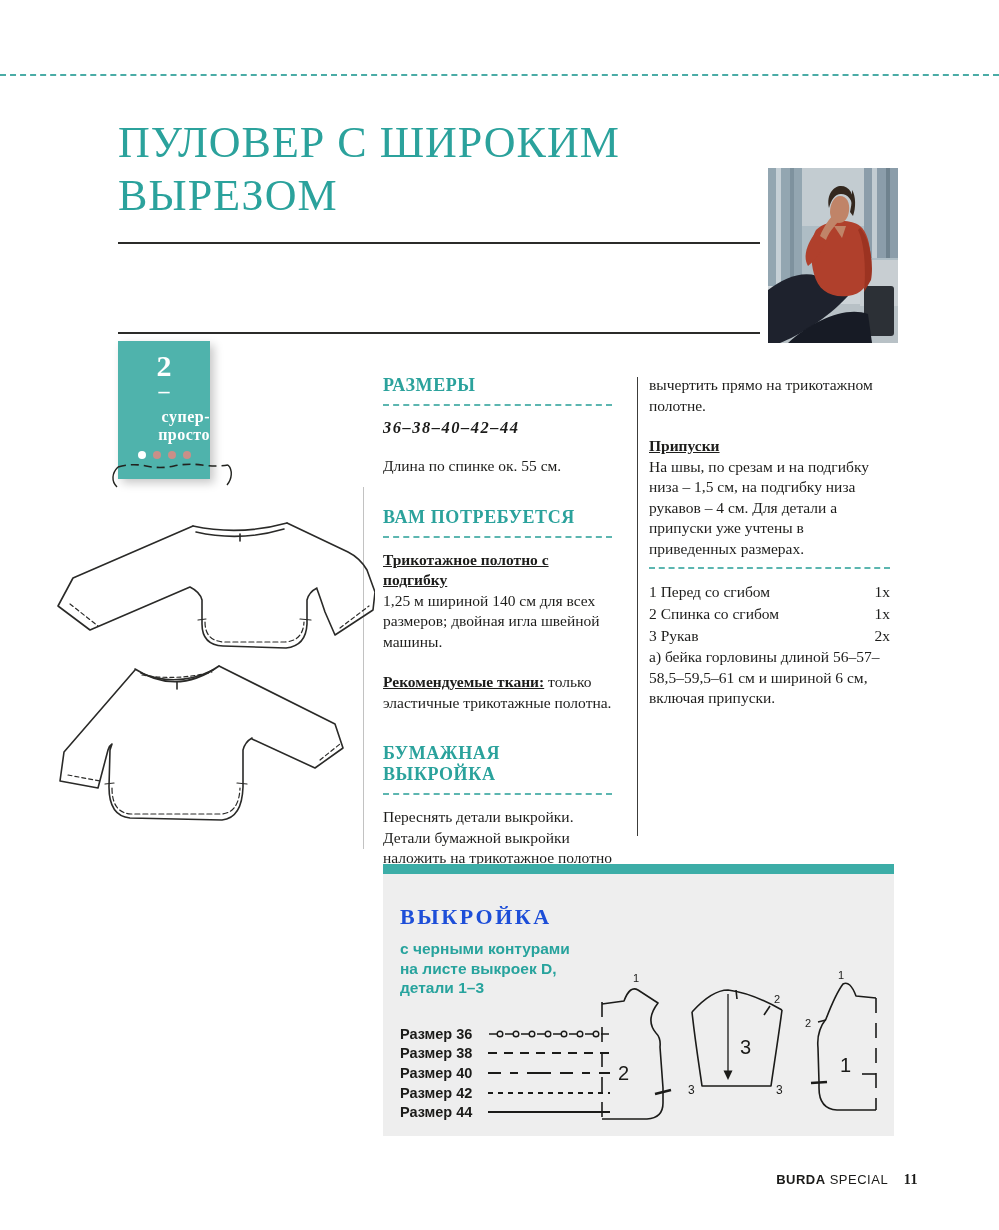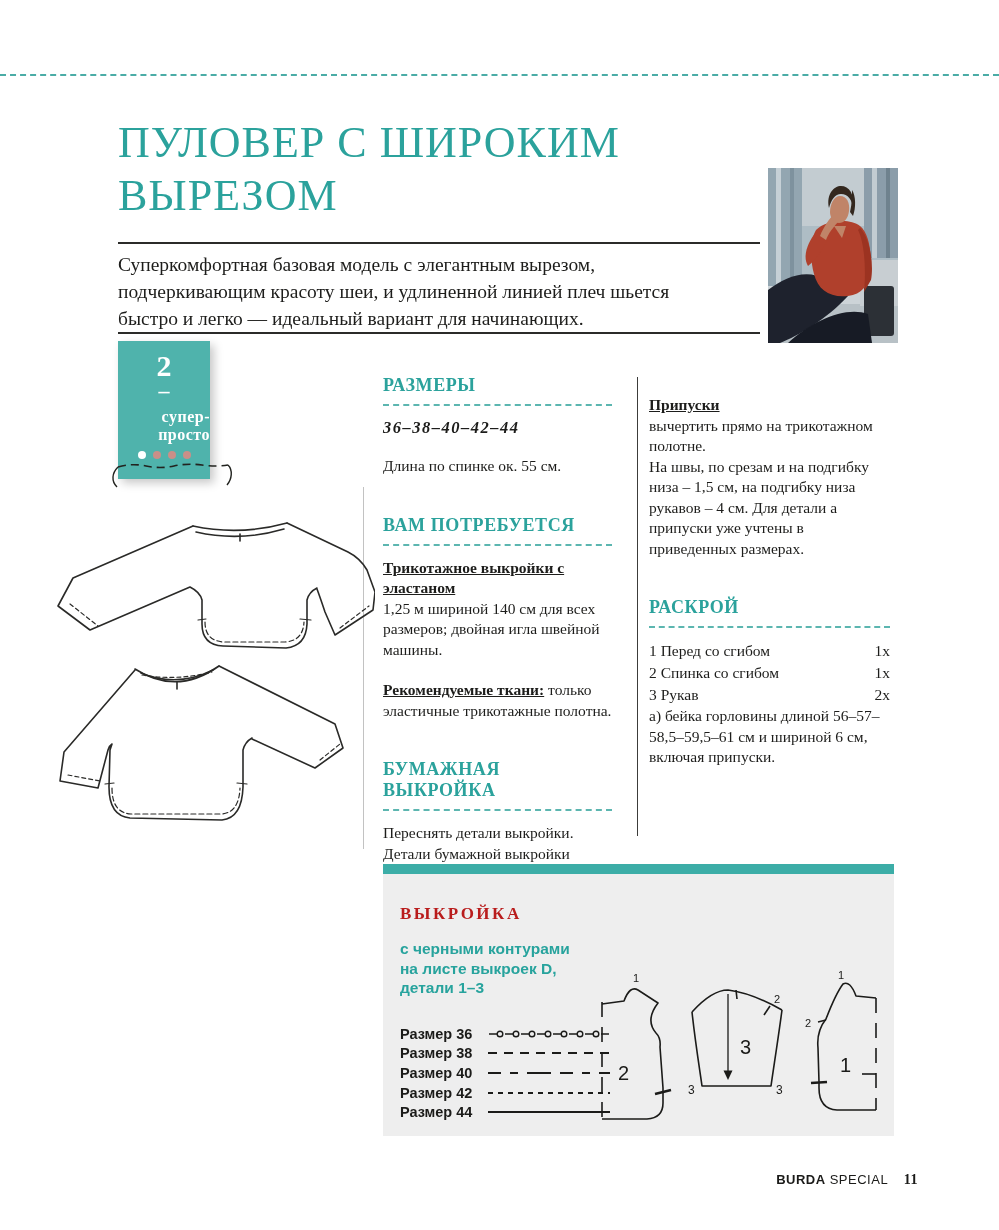--- a/index.html
+++ b/index.html
@@ -39,28 +39,28 @@
   .col { position:absolute; top:375px; }
   .col-mid { left:383px; width:229px; }
   .col-right { left:649px; width:241px; }
   .vdivider { position:absolute; left:637px; top:377px; height:459px; width:0; border-left:1.5px solid #3c3c3a; }
 
   .sec-heading { color:#2ba29c; font-size:18px; font-weight:bold; letter-spacing:.6px;
     font-family:"Liberation Serif",serif; }
   .dash-rule { border:none; border-top:2px dashed #5cb6b0; height:0; margin:8px 0 12px 0; }
   .body-text { font-size:15.5px; line-height:20.5px; }
   .sizes-line { font-size:16.5px; font-weight:bold; font-style:italic; letter-spacing:1.5px; margin-bottom:18px; }
-  .bold-underline { font-weight:bold; text-decoration:underline; } .mt20{margin-top:20px;} .mt26{margin-top:38px;}
+  .bold-underline { font-weight:bold; text-decoration:underline; } .mt20{margin-top:20px;} .mt26{margin-top:30px;}
 
   .cut-row { display:flex; justify-content:space-between; font-size:15.5px; line-height:22px; }
 
   .pattern-box { position:absolute; left:383px; top:864px; width:511px; height:272px;
     background:#eeeeee; border-top:10px solid #3cada7; }
-  .pb-heading { position:absolute; left:17px; top:30px; font-size:17px; font-weight:bold;
-    letter-spacing:2.5px; color:#b91c1c; font-family:"Liberation Serif",serif; }
+  .pb-heading { position:absolute; left:17px; top:30px; font-size:22px; font-weight:bold;
+    letter-spacing:2.5px; color:#1d4ed8; font-family:"Liberation Serif",serif; }
   .pb-subtitle { position:absolute; left:17px; top:65px; color:#27a39d;
     font-family:"Liberation Sans",sans-serif; font-weight:bold; font-size:15.5px; line-height:19.5px; }
   .legend { position:absolute; left:17px; top:150px; }
   .legend-row { display:flex; align-items:center; height:19.6px; }
   .legend-label { width:86px; font-family:"Liberation Sans",sans-serif; font-weight:bold;
     font-size:14.5px; color:#1b1b19; }
   .legend-line { width:126px; height:18px; }
   .pieces { position:absolute; left:205px; top:96px; }
   .pieces text { font-family:"Liberation Sans",sans-serif; fill:#1b1b19; }
 
@@ -72,21 +72,20 @@
 </head>
 <body>
 
 <div class="page">
 
   <div class="top-stitch"></div>
 
   <h1 class="title"><span>ПУЛОВЕР С ШИРОКИМ</span><br><span>ВЫРЕЗОМ</span></h1>
 
   <div class="rule rule1"></div>
-  <p class="intro">Суперкомфортная базовая модель с элегантным вырезом, подчеркивающим красоту шеи, и удлиненной линией плеч шьется быстро и легко — идеальный вариант для начинающих.</p>
   <div class="rule rule2"></div>
 
   <div class="photo">
     <svg width="130" height="175" viewBox="0 0 130 175">
       <rect x="0" y="0" width="130" height="175" fill="#aebdc5"></rect>
       <rect x="0" y="0" width="34" height="120" fill="#93a6b1"></rect>
       <rect x="8" y="0" width="5" height="120" fill="#c6d0d6"></rect>
       <rect x="22" y="0" width="4" height="120" fill="#7e929e"></rect>
       <rect x="96" y="0" width="34" height="90" fill="#8b9daa"></rect>
       <rect x="104" y="0" width="5" height="90" fill="#c2ccd2"></rect>
@@ -165,37 +164,36 @@
   </svg>
 
   <div class="col col-mid">
     <h3 class="sec-heading">РАЗМЕРЫ</h3>
     <hr class="dash-rule">
     <div class="sizes-line">36–38–40–42–44</div>
     <div class="body-text">Длина по спинке ок. 55 см.</div>
 
     <h3 class="sec-heading mt26">ВАМ ПОТРЕБУЕТСЯ</h3>
     <hr class="dash-rule">
-    <div class="body-text bold-underline">Трикотажное выкройки с эластаном</div>
+    <div class="body-text bold-underline">Трикотажное полотно с подгибку</div>
     <div class="body-text">1,25 м шириной 140 см для всех размеров; двойная игла швейной машины.</div>
     <div class="body-text mt20"><span class="bold-underline">Рекомендуемые ткани:</span><span> только эластичные трикотажные полотна.</span></div>
 
     <h3 class="sec-heading mt26">БУМАЖНАЯ ВЫКРОЙКА</h3>
     <hr class="dash-rule">
     <div class="body-text">Переснять детали выкройки. Детали бумажной выкройки наложить на трикотажное полотно согласно плану раскладки и приколоть. Деталь а</div>
   </div>
 
   <div class="vdivider"></div>
 
   <div class="col col-right">
+    <div class="body-text">вычертить прямо на трикотажном полотне.</div>
     <div class="body-text bold-underline mt20">Припуски</div>
-    <div class="body-text">вычертить прямо на трикотажном полотне.</div>
     <div class="body-text">На швы, по срезам и на подгибку низа – 1,5 см, на подгибку низа рукавов – 4 см. Для детали а припуски уже учтены в приведенных размерах.</div>
 
-    <h3 class="sec-heading mt26">РАСКРОЙ</h3>
     <hr class="dash-rule">
     <div class="cut-row">
       <span>1 Перед со сгибом</span>
       <span>1x</span>
     </div>
     <div class="cut-row">
       <span>2 Спинка со сгибом</span>
       <span>1x</span>
     </div>
     <div class="cut-row">

